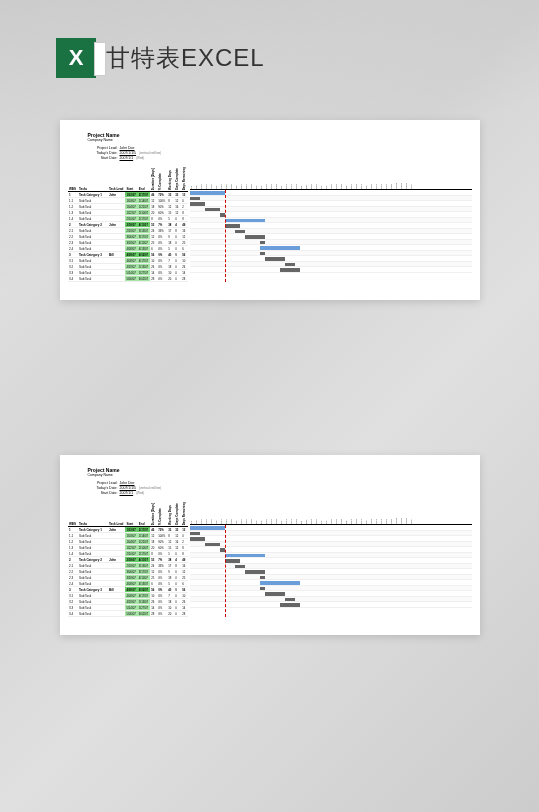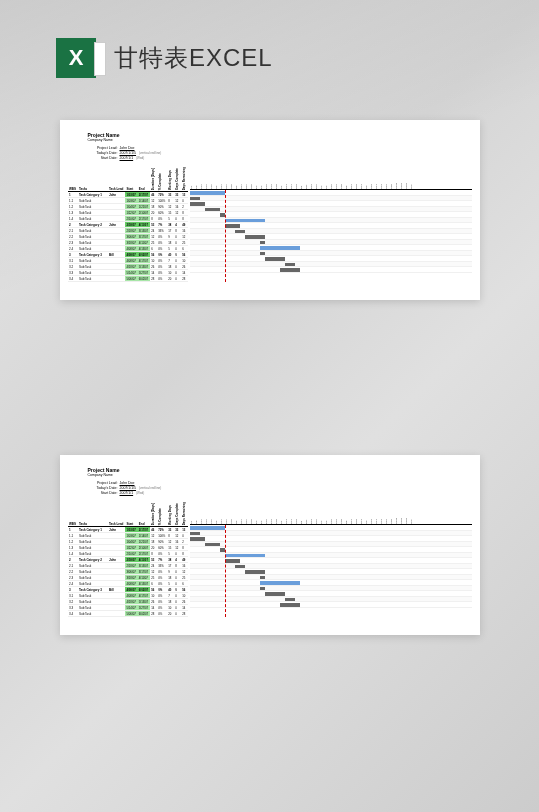--- a/index.html
+++ b/index.html
@@ -18,21 +18,21 @@
     height: 300px;
     background: linear-gradient(160deg, rgba(0,0,0,0.12) 0%, rgba(0,0,0,0.05) 30%, transparent 60%);
     pointer-events: none;
   }
   .header-bar {
     position: absolute;
     top: 38px;
     left: 20px;
     display: flex;
     align-items: center;
-    gap: 18px;
+    gap: 10px;
     padding-left: 36px;
   }
   .excel-icon {
     width: 40px;
     height: 40px;
     background: #1a7243;
     position: relative;
     display: flex;
     align-items: center;
     justify-content: center;

